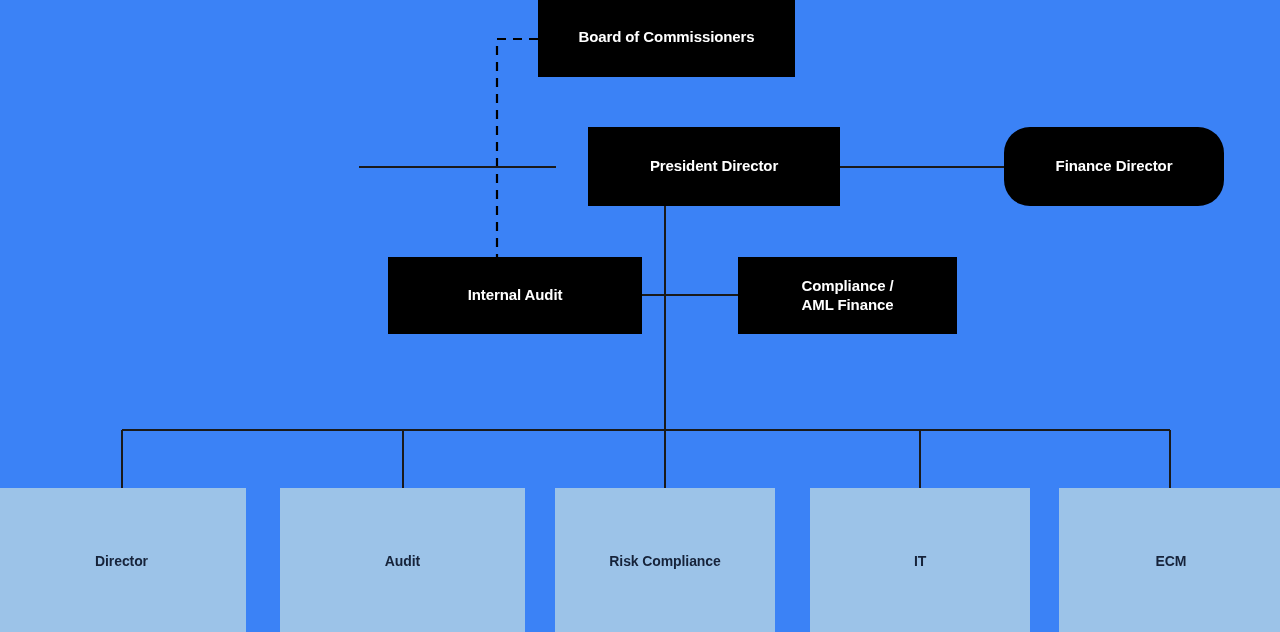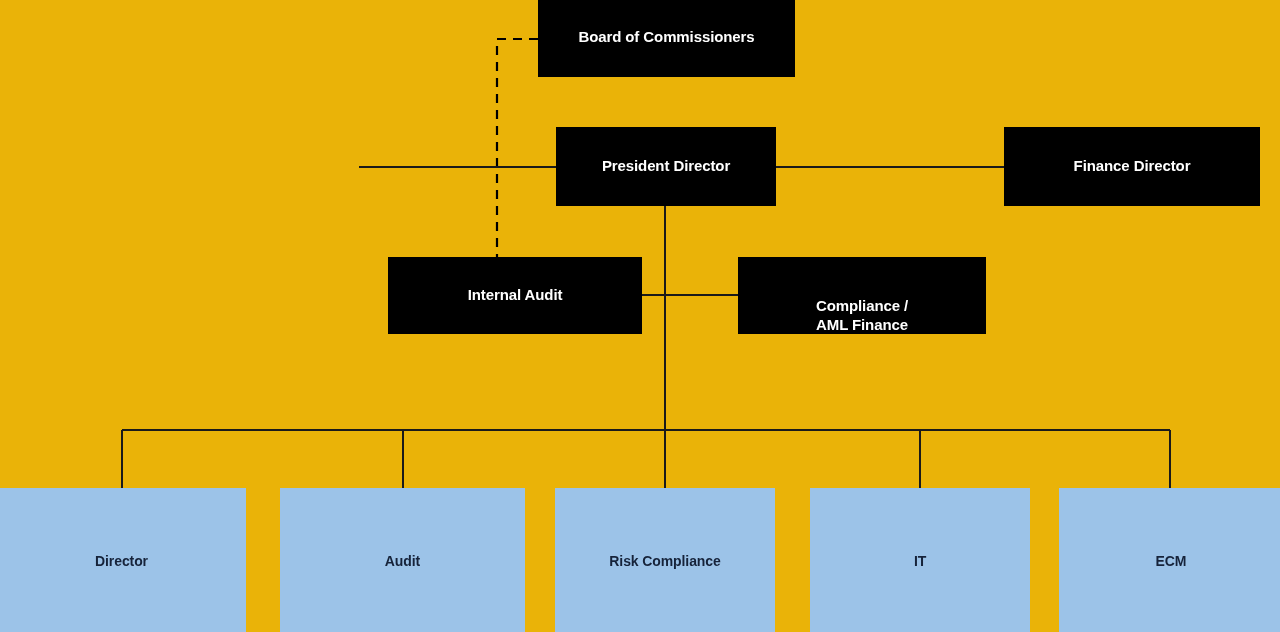--- a/index.html
+++ b/index.html
@@ -6,21 +6,21 @@
   * { margin:0; padding:0; box-sizing:border-box; }
   html, body {
     width:1280px; height:632px;
     background:#ffffff;
     font-family:"Liberation Sans", sans-serif;
     overflow:hidden;
   }
   #chart {
     position:relative;
     width:1280px; height:632px;
-    background:#eab308;
+    background:#3b82f6;
   }
 
   
   #wires {
     position:absolute; left:0; top:0;
     width:1280px; height:632px;
     z-index:1;
   }
 
   
@@ -70,33 +70,33 @@
     <line x1="403" y1="430" x2="403" y2="488" stroke="#1a1a1a" stroke-width="2"></line>
     <line x1="920" y1="430" x2="920" y2="488" stroke="#1a1a1a" stroke-width="2"></line>
     <line x1="1170" y1="430" x2="1170" y2="488" stroke="#1a1a1a" stroke-width="2"></line>
   </svg>
 
   <div class="node dark" style="left:538px; top:-3px; width:257px; height:80px;">
     <span class="label">Board of Commissioners</span>
   </div>
 
 
-  <div class="node dark" style="left:556px; top:127px; width:220px; height:79px;">
+  <div class="node dark" style="left:588px; top:127px; width:252px; height:79px;">
     <span class="label">President Director</span>
   </div>
 
-  <div class="node dark" style="left:1004px; top:127px; width:256px; height:79px;">
+  <div class="node dark" style="left:1004px; top:127px; width:220px; height:79px;border-radius:26px;">
     <span class="label">Finance Director</span>
   </div>
 
   <div class="node dark" style="left:388px; top:257px; width:254px; height:77px;">
     <span class="label">Internal Audit</span>
   </div>
 
-  <div class="node dark" style="left:738px; top:257px; width:248px; height:77px;align-items:flex-end;">
+  <div class="node dark" style="left:738px; top:257px; width:219px; height:77px;">
     <span class="label">
       <span>Compliance /</span><br>
       <span>AML Finance</span>
     </span>
   </div>
 
   <div class="node unit" style="left:-3px; top:488px; width:249px; height:147px;">
     <span class="label">Director</span>
   </div>
 

